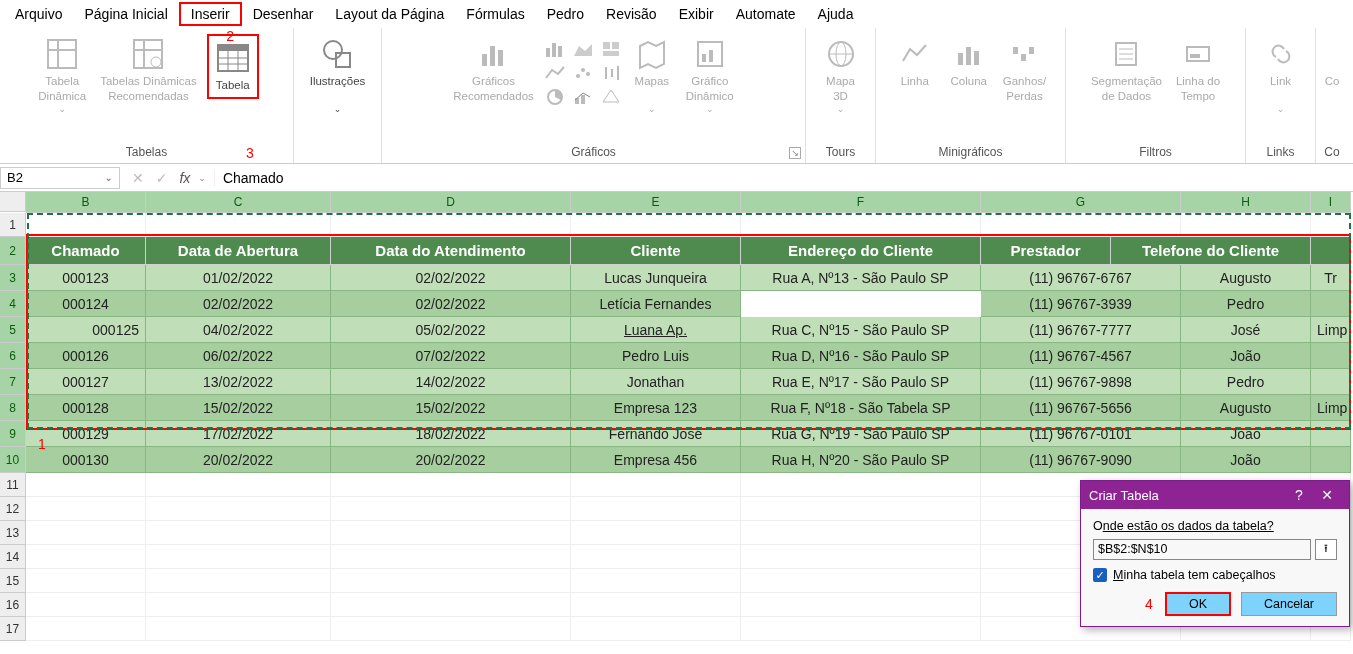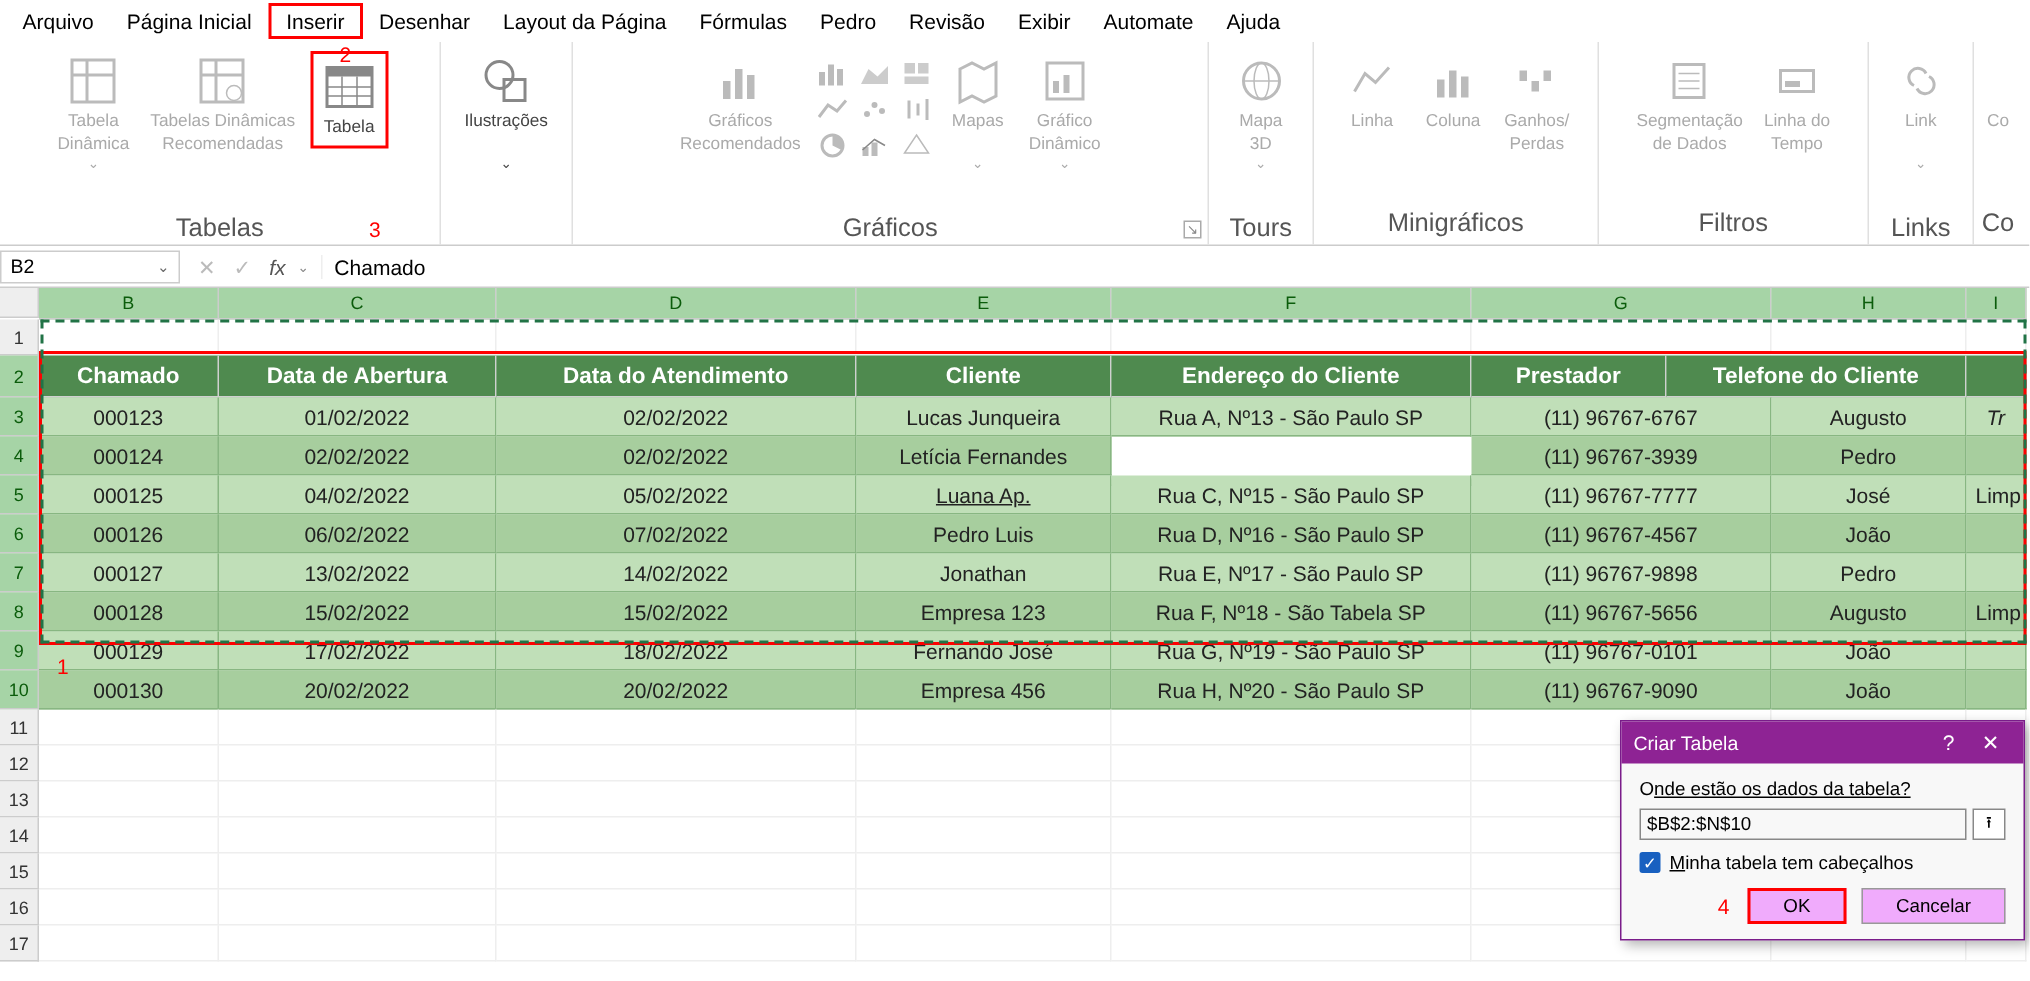--- a/index.html
+++ b/index.html
@@ -10,21 +10,21 @@
 .menu-item { padding: 4px 11px; cursor: default; position: relative; }
 .menu-item.selected { border: 2.5px solid red; padding: 2px 10px; }
 
 
 .ribbon { display: flex; border-bottom: 1px solid #ccc; height: 136px; position: relative; }
 .ribbon-group { display: flex; flex-direction: column; align-items: center; justify-content: space-between; padding: 6px 4px 2px; border-right: 1px solid #e0e0e0; }
 .ribbon-buttons { display: flex; gap: 6px; align-items: flex-start; }
 .ribbon-btn { display: flex; flex-direction: column; align-items: center; justify-content: flex-start; font-size: 11.5px; color: #aaa; padding: 2px 4px; text-align: center; line-height: 1.3; min-width: 48px; }
 .ribbon-btn .icon-box { width: 36px; height: 36px; display: flex; align-items: center; justify-content: center; margin-bottom: 2px; }
 .ribbon-btn.dark { color: #444; }
-.ribbon-label { font-size: 17px; color: #555; padding: 4px 0 2px; margin-top: 20px; }
+.ribbon-label { font-size: 12px; color: #555; padding: 4px 0 2px; margin-top: 20px; }
 .ribbon-stack { display: flex; flex-direction: column; gap: 2px; justify-content: flex-start; padding-top: 4px; }
 .ribbon-mini { width: 22px; height: 22px; display:flex; align-items:center; justify-content:center; }
 .dialog-launcher { position: absolute; right: 4px; bottom: 4px; width:12px; height:12px; border:1px solid #aaa; font-size:9px; color:#888; display:flex; align-items:center; justify-content:center;}
 .group-wrap { position: relative; }
 
 
 .ribbon-highlight { border: 2.5px solid red; }
 
 
 .formula-bar { display: flex; align-items: center; height: 28px; border-bottom: 1px solid #ccc; }
@@ -63,21 +63,21 @@
 .dlg-title .tbtn { width: 28px; text-align: center; font-size: 14px; }
 .dlg-body { padding: 10px 12px 10px; font-size: 12.5px; }
 .dlg-body .lbl { margin-bottom: 6px; }
 .dlg-body .lbl u { text-decoration: underline; }
 .range-row { display: flex; gap: 4px; margin-bottom: 8px; }
 .range-input { flex: 1; border: 1px solid #888; padding: 2px 4px; font-size: 12.5px; }
 .range-btn { width: 22px; border: 1px solid #888; background: #fff; font-size: 11px; display:flex; align-items:center; justify-content:center;}
 .chk-row { display: flex; align-items: center; gap: 6px; margin-bottom: 10px; }
 .chk { width: 14px; height: 14px; background: #1860c0; color: #fff; font-size: 11px; display: flex; align-items: center; justify-content: center; border-radius: 2px;}
 .dlg-btns { display: flex; justify-content: flex-end; gap: 10px; }
-.dlg-btn { border: 1px solid #999; background: #f0abfc; padding: 3px 22px; font-size: 12.5px; }
+.dlg-btn { border: 1px solid #999; background: #7dd3fc; padding: 3px 22px; font-size: 12.5px; }
 .dlg-btn.ok { border: 2.5px solid red; }
 
 svg { display: block; }
 </style>
 </head>
 <body>
 
 <div class="menu-bar" id="menu-bar">
     <div class="menu-item">Arquivo</div>
     <div class="menu-item">Página Inicial</div>
@@ -409,36 +409,36 @@
       </div>
       <div class="row dr-odd" style="height: 26px;">
         <div class="rowh sel" style="line-height: 26px;">3</div>
         <div class="cell" style="width: 120px; line-height: 22px;">000123</div>
         <div class="cell" style="width: 185px; line-height: 22px;">01/02/2022</div>
         <div class="cell" style="width: 240px; line-height: 22px;">02/02/2022</div>
         <div class="cell" style="width: 170px; line-height: 22px;">Lucas Junqueira</div>
         <div class="cell" style="width: 240px; line-height: 22px;">Rua A, Nº13 - São Paulo SP</div>
         <div class="cell" style="width: 200px; line-height: 22px;">(11) 96767-6767</div>
         <div class="cell" style="width: 130px; line-height: 22px;">Augusto</div>
-        <div class="cell" style="width: 40px; line-height: 22px; font-style: italic;">Tr</div>
+        <div class="cell" style="width: 40px; line-height: 22px;">Tr</div>
       </div>
       <div class="row dr-even" style="height: 26px;">
         <div class="rowh sel" style="line-height: 26px;">4</div>
         <div class="cell" style="width: 120px; line-height: 22px;">000124</div>
         <div class="cell" style="width: 185px; line-height: 22px;">02/02/2022</div>
         <div class="cell" style="width: 240px; line-height: 22px;">02/02/2022</div>
         <div class="cell" style="width: 170px; line-height: 22px;">Letícia Fernandes</div>
         <div class="cell" style="width: 240px; line-height: 22px; margin-top: 28px;">Rua B, Nº14 - São Paulo SP</div>
         <div class="cell" style="width: 200px; line-height: 22px;">(11) 96767-3939</div>
         <div class="cell" style="width: 130px; line-height: 22px;">Pedro</div>
         <div class="cell" style="width: 40px; line-height: 22px;"></div>
       </div>
       <div class="row dr-odd" style="height: 26px;">
         <div class="rowh sel" style="line-height: 26px;">5</div>
-        <div class="cell" style="width: 120px; line-height: 22px;">000125</div>
+        <div class="cell" style="width: 120px; line-height: 22px; text-align: right;">000125</div>
         <div class="cell" style="width: 185px; line-height: 22px;">04/02/2022</div>
         <div class="cell" style="width: 240px; line-height: 22px;">05/02/2022</div>
         <div class="cell" style="width: 170px; line-height: 22px; text-decoration: underline;">Luana Ap.</div>
         <div class="cell" style="width: 240px; line-height: 22px;">Rua C, Nº15 - São Paulo SP</div>
         <div class="cell" style="width: 200px; line-height: 22px;">(11) 96767-7777</div>
         <div class="cell" style="width: 130px; line-height: 22px;">José</div>
         <div class="cell" style="width: 40px; line-height: 22px;">Limp</div>
       </div>
       <div class="row dr-even" style="height: 26px;">
         <div class="rowh sel" style="line-height: 26px;">6</div>

